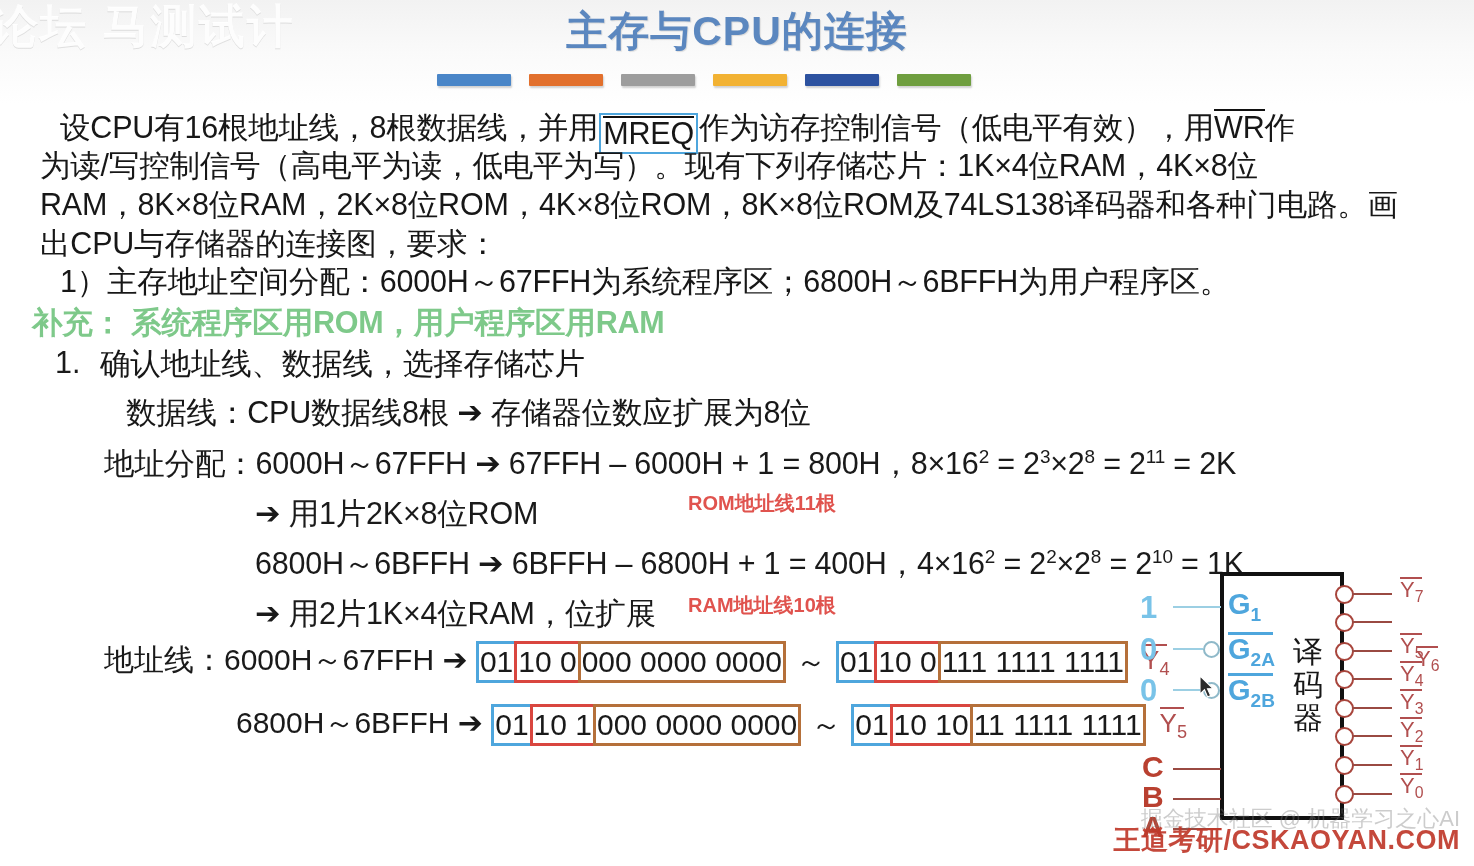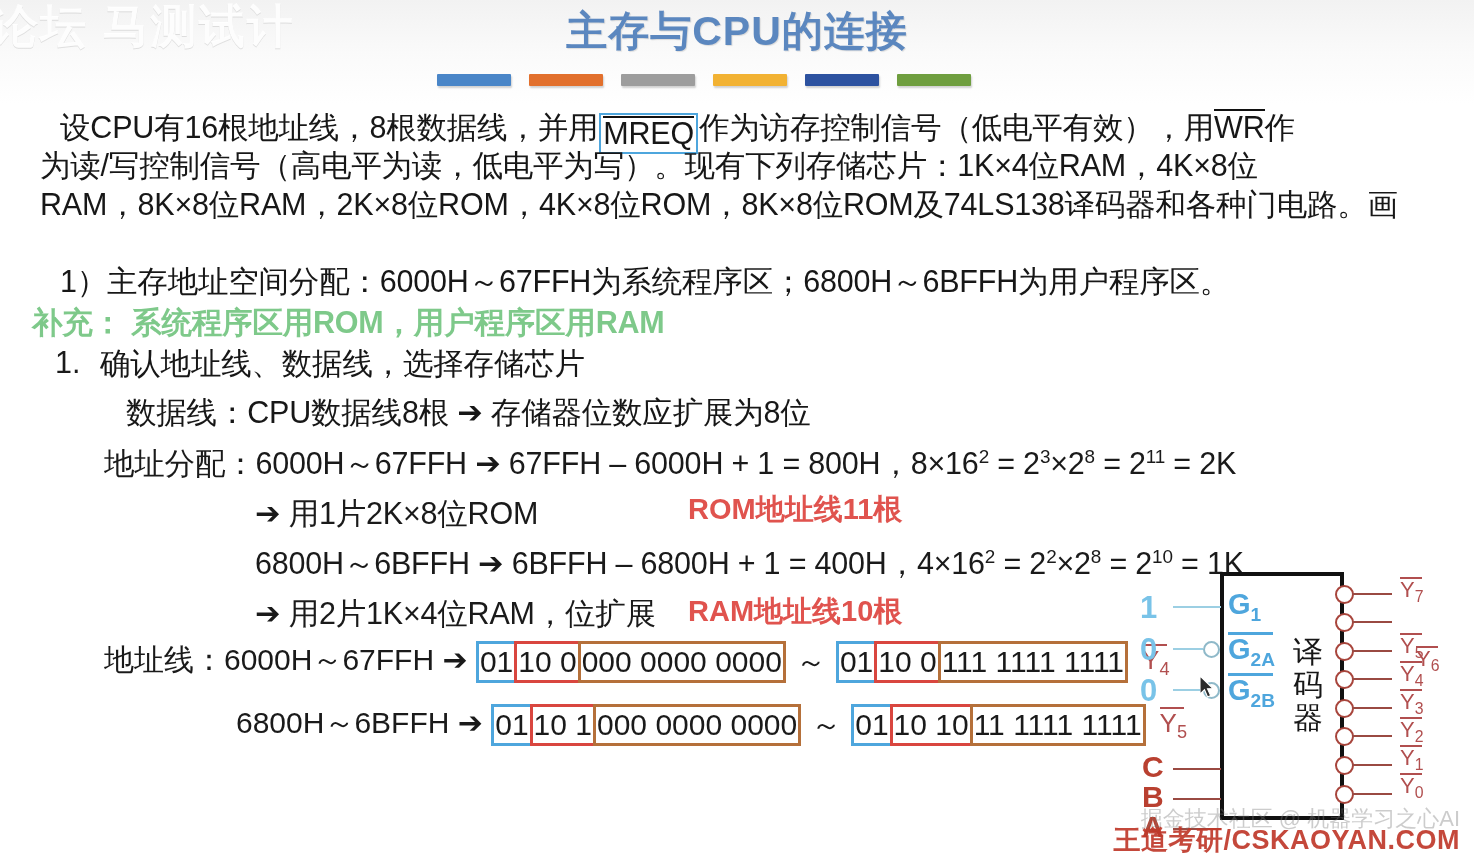--- a/index.html
+++ b/index.html
@@ -89,21 +89,21 @@
   }
   .green { color: #7ec98a; font-weight: 600; }
 
   .num { position: absolute; font-size: 30.5px; }
 
   
   .mrow { position: absolute; font-size: 30.5px; white-space: nowrap; letter-spacing: -0.2px; }
   sup.e { font-size: 0.62em; vertical-align: super; line-height: 0; }
   .red-note {
     position: absolute;
-    color: #e0534e; font-weight: 700; font-size: 29px;
+    color: #e0534e; font-weight: 700; font-size: 20px;
     white-space: nowrap;
   }
 
   
   .binrow { position: absolute; font-size: 30px; white-space: nowrap; }
   .bin-seg { display: inline-block; padding: 2px 1px; line-height: 32px; vertical-align: middle; }
   .seg-blue  { border: 3px solid #4ea6dd; }
   .seg-red   { border: 3px solid #d9463f; margin-left: -3px; }
   .seg-brown { border: 3px solid #b5703a; margin-left: -3px; }
   .tilde { display: inline-block; padding: 0 10px; vertical-align: middle; }
@@ -189,20 +189,21 @@
     <i style="background:#2d52a0"></i>
     <i style="background:#6f9e3f"></i>
   </div>
 
   <div class="para" style="left:60px; top:108px;">
     <span>设CPU有16根地址线，8根数据线，并用</span><span class="mreq-box"><span class="ob">MREQ</span></span><span>作为访存控制信号（低电平有效），用</span><span class="ob">WR</span><span>作</span>
   </div>
 
   <div class="para" style="left:40px; top:147px;">为读/写控制信号（高电平为读，低电平为写）。现有下列存储芯片：1K×4位RAM，4K×8位</div>
   <div class="para" style="left:40px; top:186px;">RAM，8K×8位RAM，2K×8位ROM，4K×8位ROM，8K×8位ROM及74LS138译码器和各种门电路。画</div>
+  <div class="para" style="left:40px; top:225px;">出CPU与存储器的连接图，要求：</div>
   <div class="para" style="left:60px; top:263px;">1）主存地址空间分配：6000H～67FFH为系统程序区；6800H～6BFFH为用户程序区。</div>
 
   <div class="para" style="left:32px; top:304px;">
     <span class="green">补充：</span>
     <span class="green">系统程序区用ROM，用户程序区用RAM</span>
   </div>
 
   <div class="num" style="left:55px; top:345px;">1.</div>
   <div class="para" style="left:100px; top:345px;">确认地址线、数据线，选择存储芯片</div>
 

